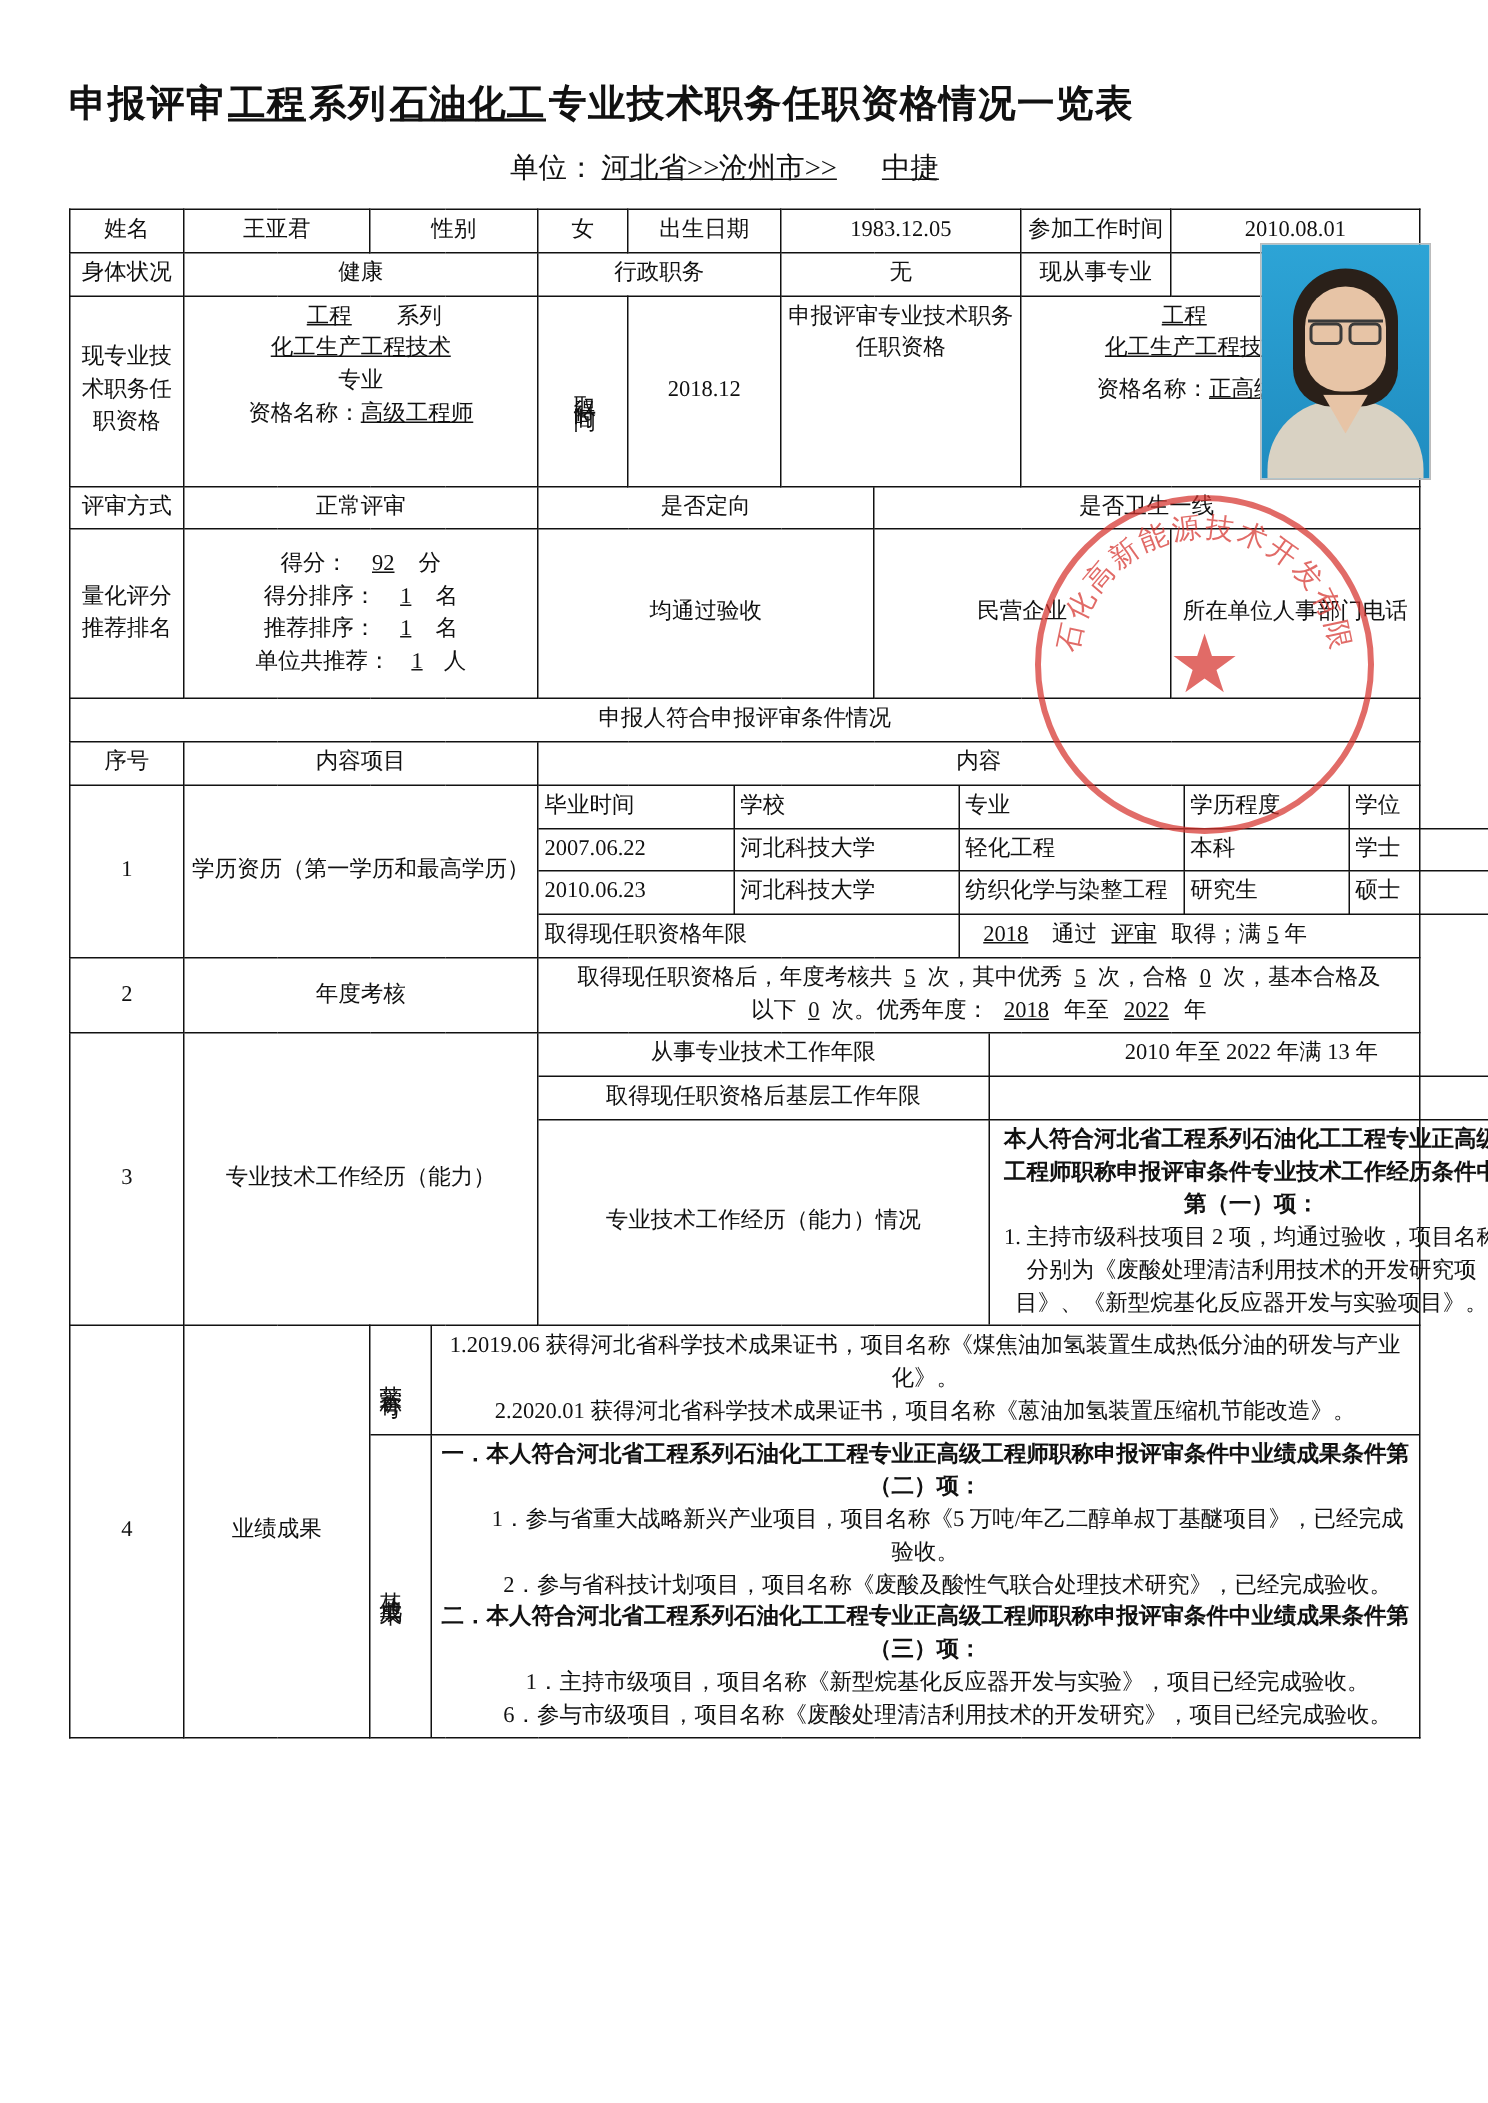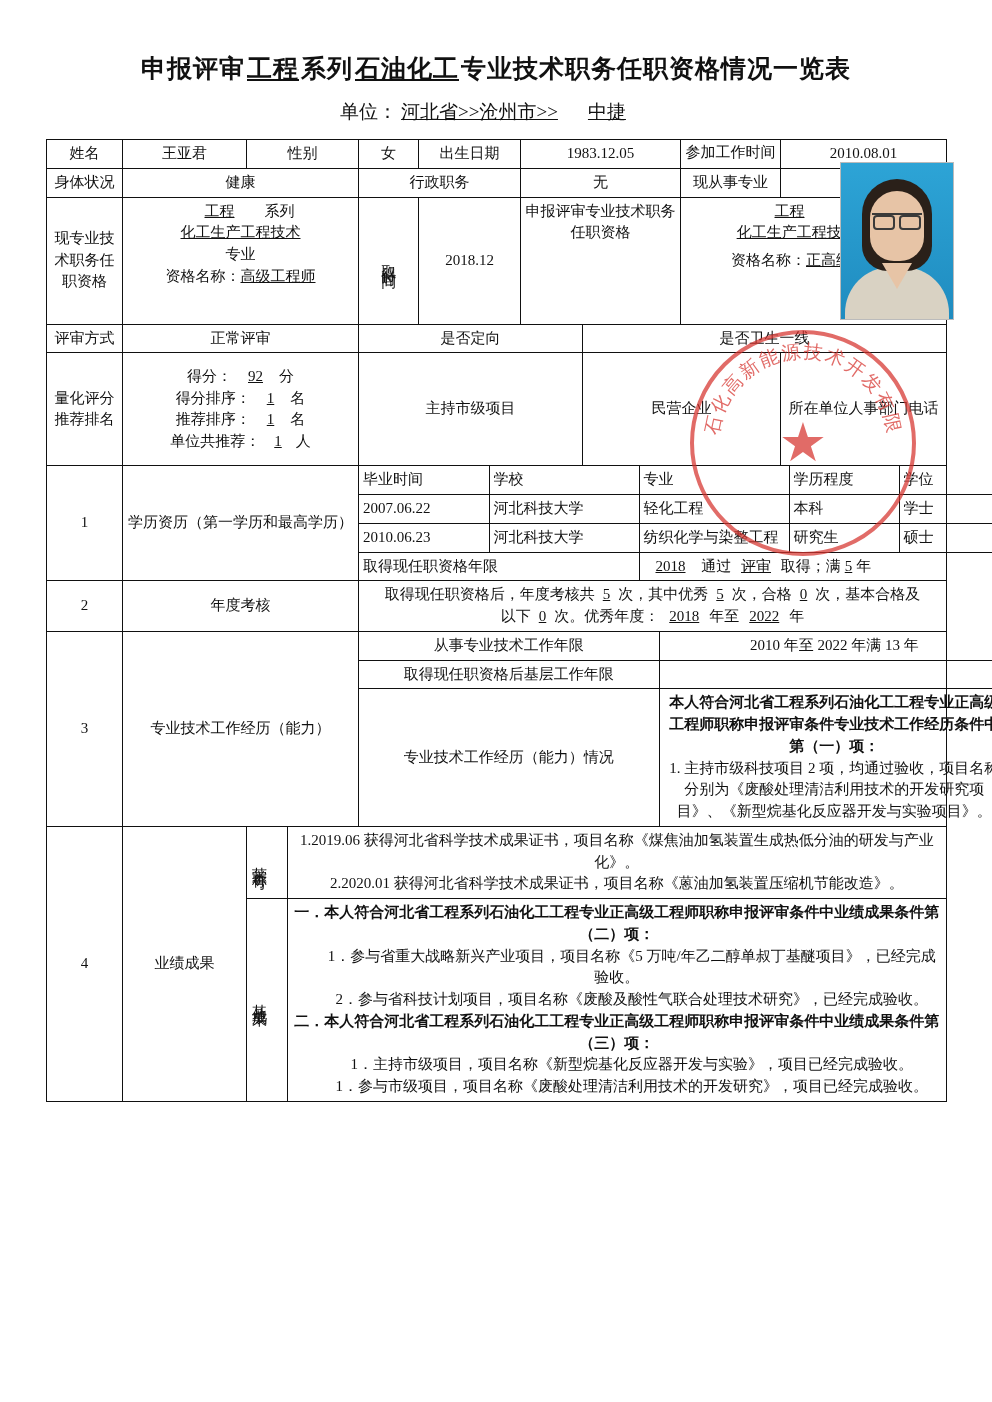--- a/index.html
+++ b/index.html
@@ -16,21 +16,20 @@
     overflow: hidden;
   }
   .page {
     position: relative;
     width: 992px;
     height: 1402px;
     box-sizing: border-box;
     padding: 52px 46px 10px 46px;
   }
   .doc-title {
-    text-align: center;
     font-size: 25px;
     letter-spacing: 1px;
     font-weight: 600;
     margin: 0 0 14px 0;
     white-space: nowrap;
   }
   .doc-title .u {
     text-decoration: underline;
     padding: 0 2px;
   }
@@ -259,26 +258,34 @@
     </tr>
 
     <tr>
       <td class="c" style="height:106px"><span>量化评分推荐排名</span></td>
       <td class="l" colspan="4" style="vertical-align:middle">
         <div><span>得分：</span><span class="u" style="padding:0 16px">92</span><span>分</span></div>
         <div><span>得分排序：</span><span class="u" style="padding:0 16px">1</span><span>名</span></div>
         <div><span>推荐排序：</span><span class="u" style="padding:0 16px">1</span><span>名</span></div>
         <div><span>单位共推荐：</span><span class="u" style="padding:0 14px">1</span><span>人</span></div>
       </td>
-      <td class="c" colspan="3">主持市级项目</td>
+      <td class="c" colspan="3">均通过验收</td>
       <td class="c" colspan="2">民营企业</td>
       <td class="c">所在单位人事部门电话</td>
     </tr>
 
-
+    <tr>
+      <td class="c" colspan="11">申报人符合申报评审条件情况</td>
+    </tr>
+
+    <tr>
+      <td class="c">序号</td>
+      <td class="c" colspan="4">内容项目</td>
+      <td class="c" colspan="6">内容</td>
+    </tr>
 
     <tr>
       <td class="c">1</td>
       <td class="c" colspan="4">学历资历（第一学历和最高学历）</td>
       <td colspan="6" style="padding:0">
         <table class="sub-tbl">
           <colgroup>
             <col style="width:130px">
                 <col style="width:150px">
                 <col style="width:150px">
@@ -378,21 +385,21 @@
             </td>
           </tr>
           <tr>
             <td style="border-left:none;border-bottom:none"><span class="vtext">其他成果</span></td>
             <td class="l cellpad tight" style="border-right:none;border-bottom:none">
               <div class="b">一．本人符合河北省工程系列石油化工工程专业正高级工程师职称申报评审条件中业绩成果条件第（二）项：</div>
               <div class="ind">1．参与省重大战略新兴产业项目，项目名称《5 万吨/年乙二醇单叔丁基醚项目》，已经完成验收。</div>
               <div class="ind">2．参与省科技计划项目，项目名称《废酸及酸性气联合处理技术研究》，已经完成验收。</div>
               <div class="b">二．本人符合河北省工程系列石油化工工程专业正高级工程师职称申报评审条件中业绩成果条件第（三）项：</div>
               <div class="ind">1．主持市级项目，项目名称《新型烷基化反应器开发与实验》，项目已经完成验收。</div>
-              <div class="ind">1．参与市级项目，项目名称《废酸处理清洁利用技术的开发研究》，项目已经完成验收。</div>
+              <div class="ind">6．参与市级项目，项目名称《废酸处理清洁利用技术的开发研究》，项目已经完成验收。</div>
             </td>
           </tr>
         </tbody>
             </table>
       </td>
     </tr>
   </tbody>
     </table>
 
   <div style="position:absolute; left:838px; top:158px; width:118px; height:170px;">

